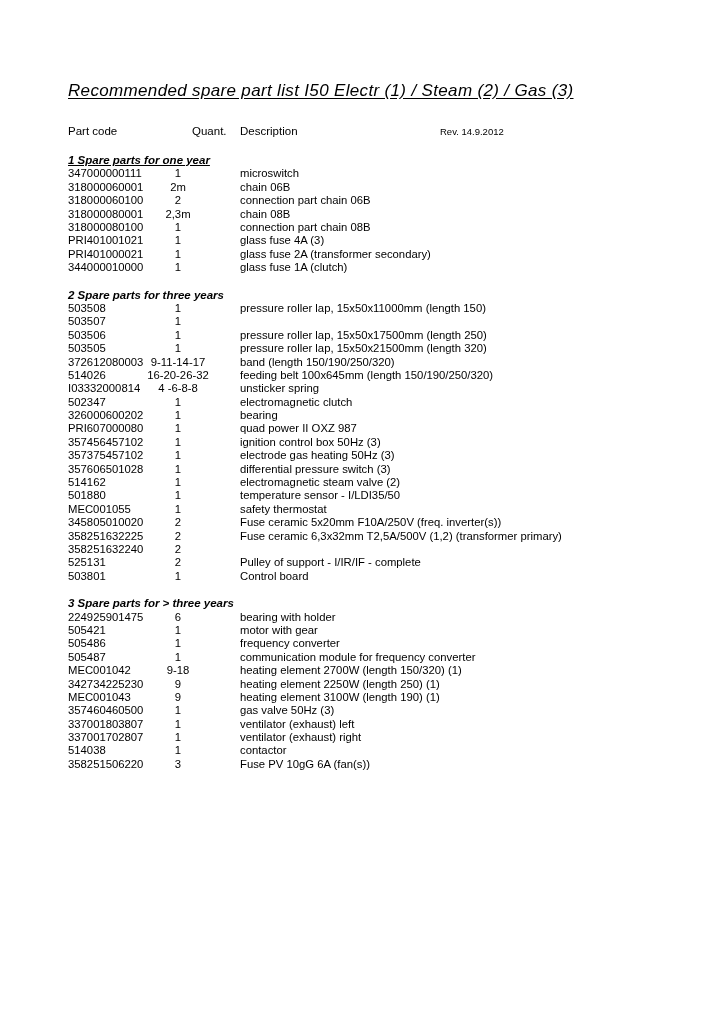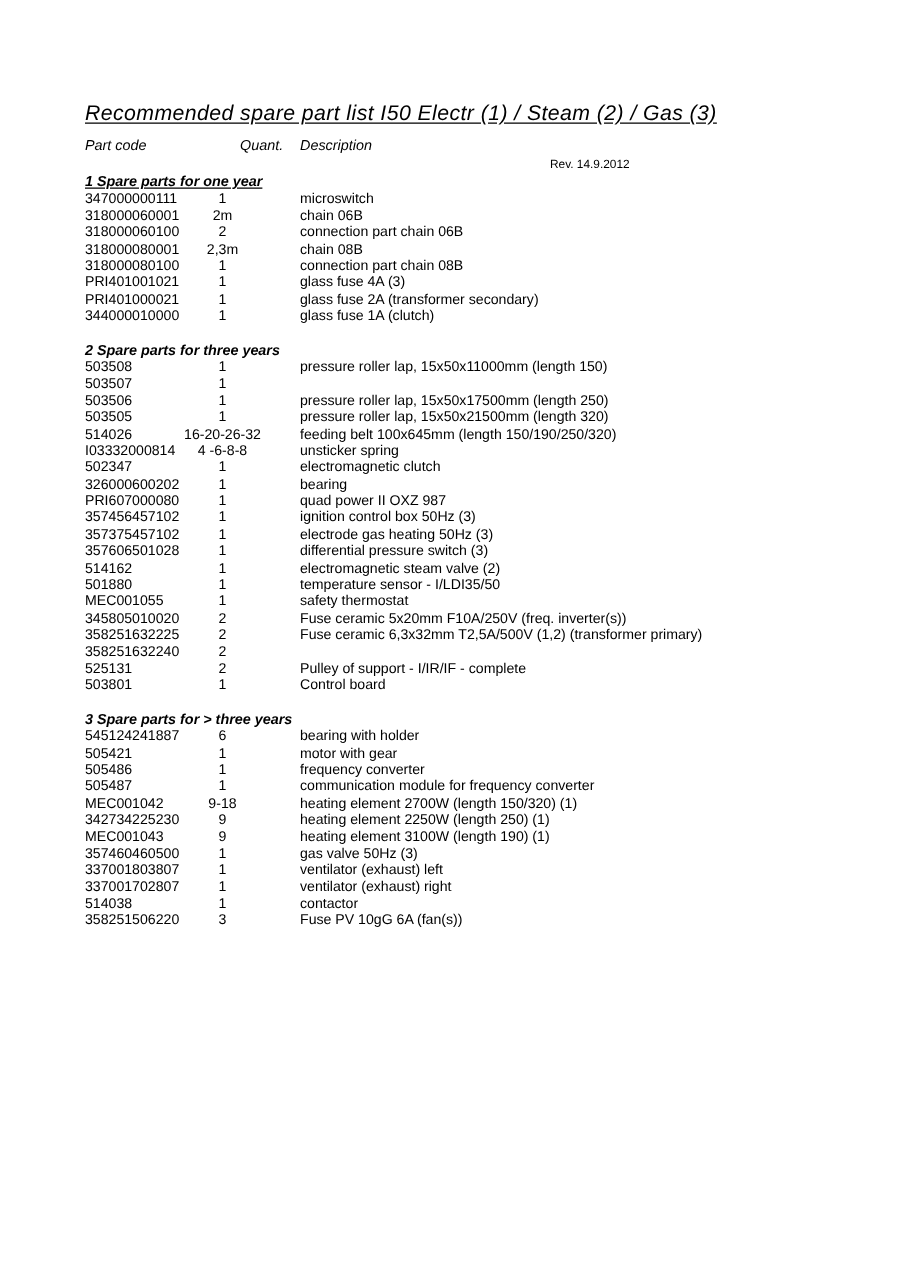--- a/index.html
+++ b/index.html
@@ -33,24 +33,23 @@
     font-style: italic;
     text-decoration: underline;
     text-underline-offset: 2px;
     letter-spacing: 0.02em;
     white-space: nowrap;
     margin: 0;
     line-height: 14px;
   }
   .col-head {
     position: relative;
-    margin-top: 12px;
+    margin-top: 26px;
     height: 14px;
     font-size: 11.5px;
-    font-style: italic;
     line-height: 14px;
   }
   .col-head .c-code {
     position: absolute;
     left: 0;
     top: 0;
   }
   .col-head .c-qty {
     position: absolute;
     left: 124px;
@@ -196,20 +195,25 @@
               <span class="cell-code">503506</span>
               <span class="cell-qty">1</span>
               <span class="cell-desc">pressure roller lap, 15x50x17500mm (length 250)</span>
             </div>
             <div class="row">
               <span class="cell-code">503505</span>
               <span class="cell-qty">1</span>
               <span class="cell-desc">pressure roller lap, 15x50x21500mm (length 320)</span>
             </div>
             <div class="row">
+              <span class="cell-code">372612080003</span>
+              <span class="cell-qty">9-11-14-17</span>
+              <span class="cell-desc">band (length 150/190/250/320)</span>
+            </div>
+            <div class="row">
               <span class="cell-code">514026</span>
               <span class="cell-qty">16-20-26-32</span>
               <span class="cell-desc">feeding belt 100x645mm (length 150/190/250/320)</span>
             </div>
             <div class="row">
               <span class="cell-code">I03332000814</span>
               <span class="cell-qty">4 -6-8-8</span>
               <span class="cell-desc">unsticker spring</span>
             </div>
             <div class="row">
@@ -280,21 +284,21 @@
               <span class="cell-code">503801</span>
               <span class="cell-qty">1</span>
               <span class="cell-desc">Control board</span>
             </div>
           </div>
         </div>
         <div class="section">
           <div class="section-title">3 Spare parts for &gt; three years</div>
           <div class="rows">
             <div class="row">
-              <span class="cell-code">545124241887</span>
+              <span class="cell-code">224925901475</span>
               <span class="cell-qty">6</span>
               <span class="cell-desc">bearing with holder</span>
             </div>
             <div class="row">
               <span class="cell-code">505421</span>
               <span class="cell-qty">1</span>
               <span class="cell-desc">motor with gear</span>
             </div>
             <div class="row">
               <span class="cell-code">505486</span>

